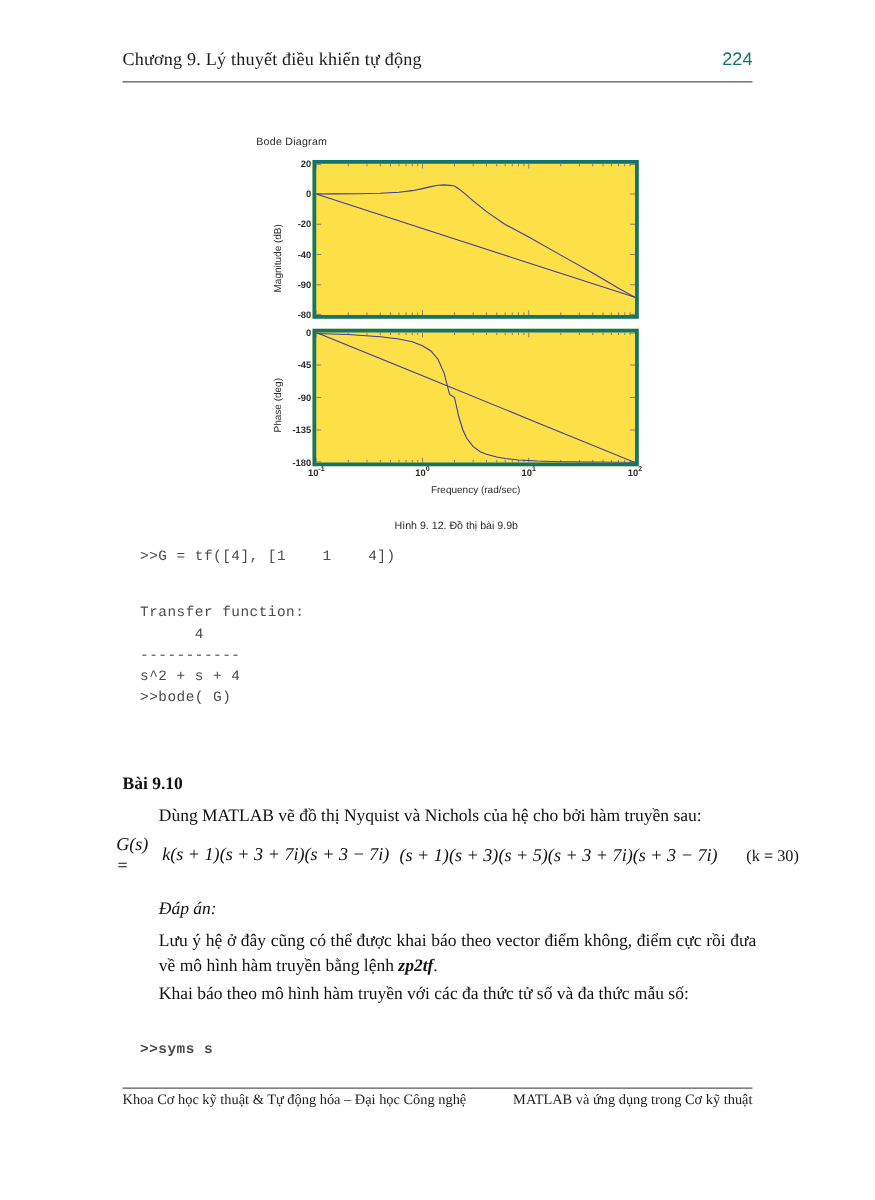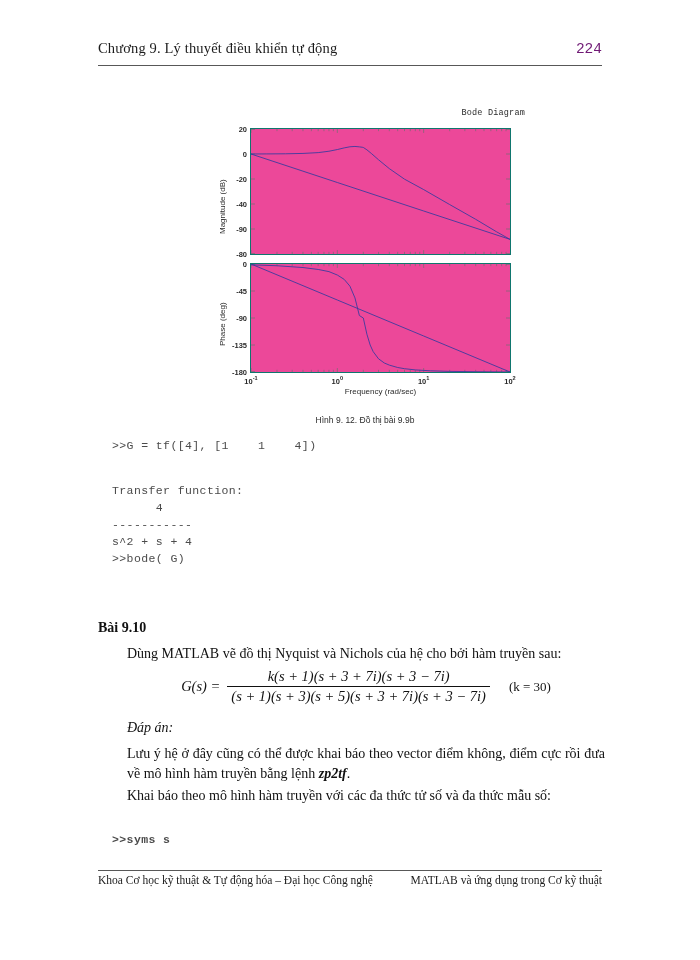--- a/index.html
+++ b/index.html
@@ -33,23 +33,23 @@
     align-items: baseline;
     justify-content: space-between;
   }
   .header-title {
     font-family: "Liberation Serif", serif;
     font-size: 14.5px;
     letter-spacing: 0.15px;
     color: #1b1b1b;
   }
   .header-page {
-    font-family: Liberation Mono, monospace;
+    font-family: Liberation Sans, sans-serif;
     font-size: 14.5px;
-    color: #701a75;
+    color: #0f766e;
   }
   .header-rule {
     position: absolute;
     left: 98px;
     top: 65px;
     width: 504px;
     height: 1px;
     background: #585858;
   }
 
@@ -59,32 +59,32 @@
     left: 205px;
     top: 108px;
     width: 320px;
     height: 300px;
   }
   .chart-title {
     position: absolute;
     left: 0;
     top: 0;
     width: 320px;
-    text-align: right;
-    font-family: Liberation Mono, monospace;
+    text-align: left;
+    font-family: Liberation Sans, sans-serif;
     font-size: 8.5px;
     color: #2b2b2b;
     letter-spacing: 0.2px;
   }
 
   
   .axes {
     position: absolute;
-    border: 1px solid #0f766e;
-    background: #ec4899;
+    border: 3px solid #0f766e;
+    background: #fde047;
     box-sizing: border-box;
     font-weight: bold;
   }
   #mag-axes {
     left: 45px;
     top: 20px;
     width: 261px;
     height: 127px;
   }
   #phase-axes {
@@ -202,21 +202,21 @@
     display: flex;
     align-items: center;
     justify-content: center;
     font-family: "Liberation Serif", serif;
     font-size: 14.5px;
     color: #111;
   }
   .formula-lhs { font-style: italic; margin-right: 4px; }
   .frac {
     display: inline-flex;
-    flex-direction: column;
+    flex-direction: row;
     align-items: center;
     margin: 0 3px;
     justify-content: flex-end;
   }
   .frac-num {
     padding: 0 4px 1px 4px;
     font-size: 14.5px;
     white-space: nowrap;
   }
   .frac-bar {

